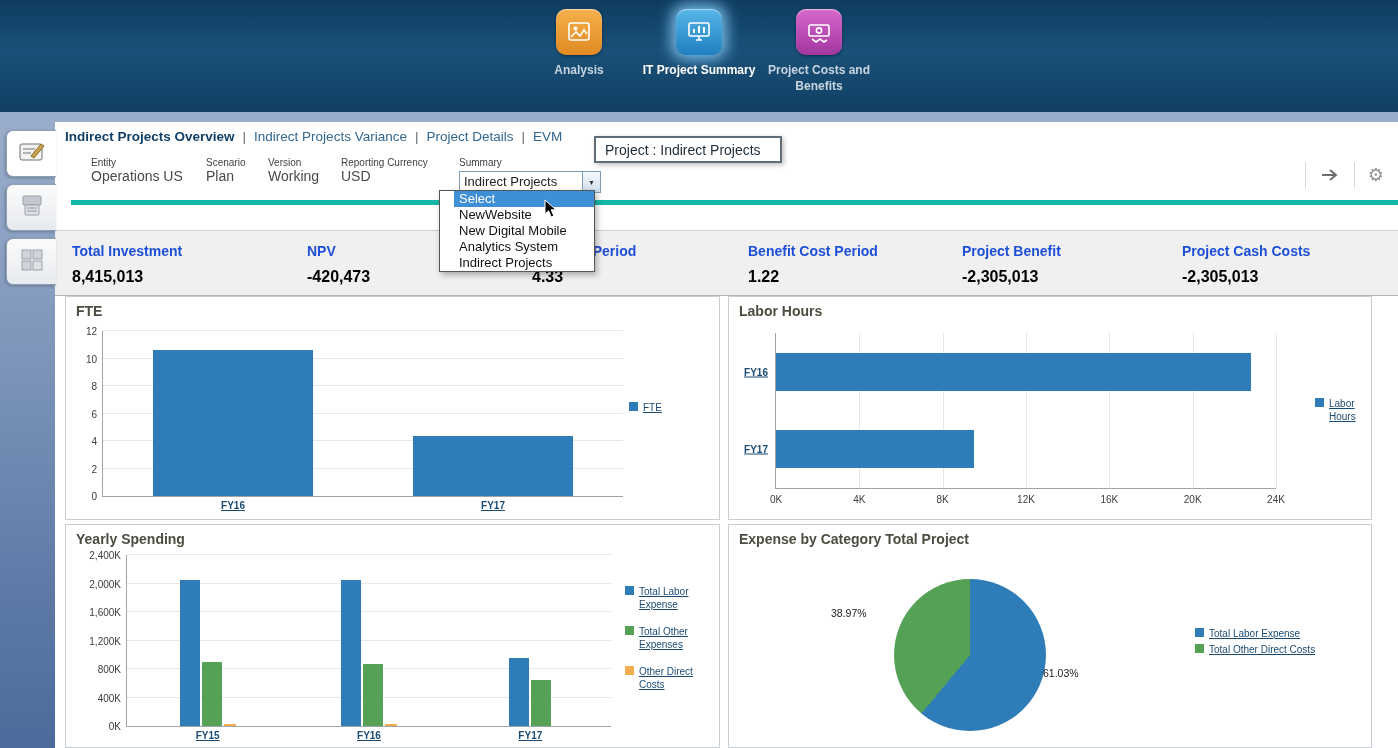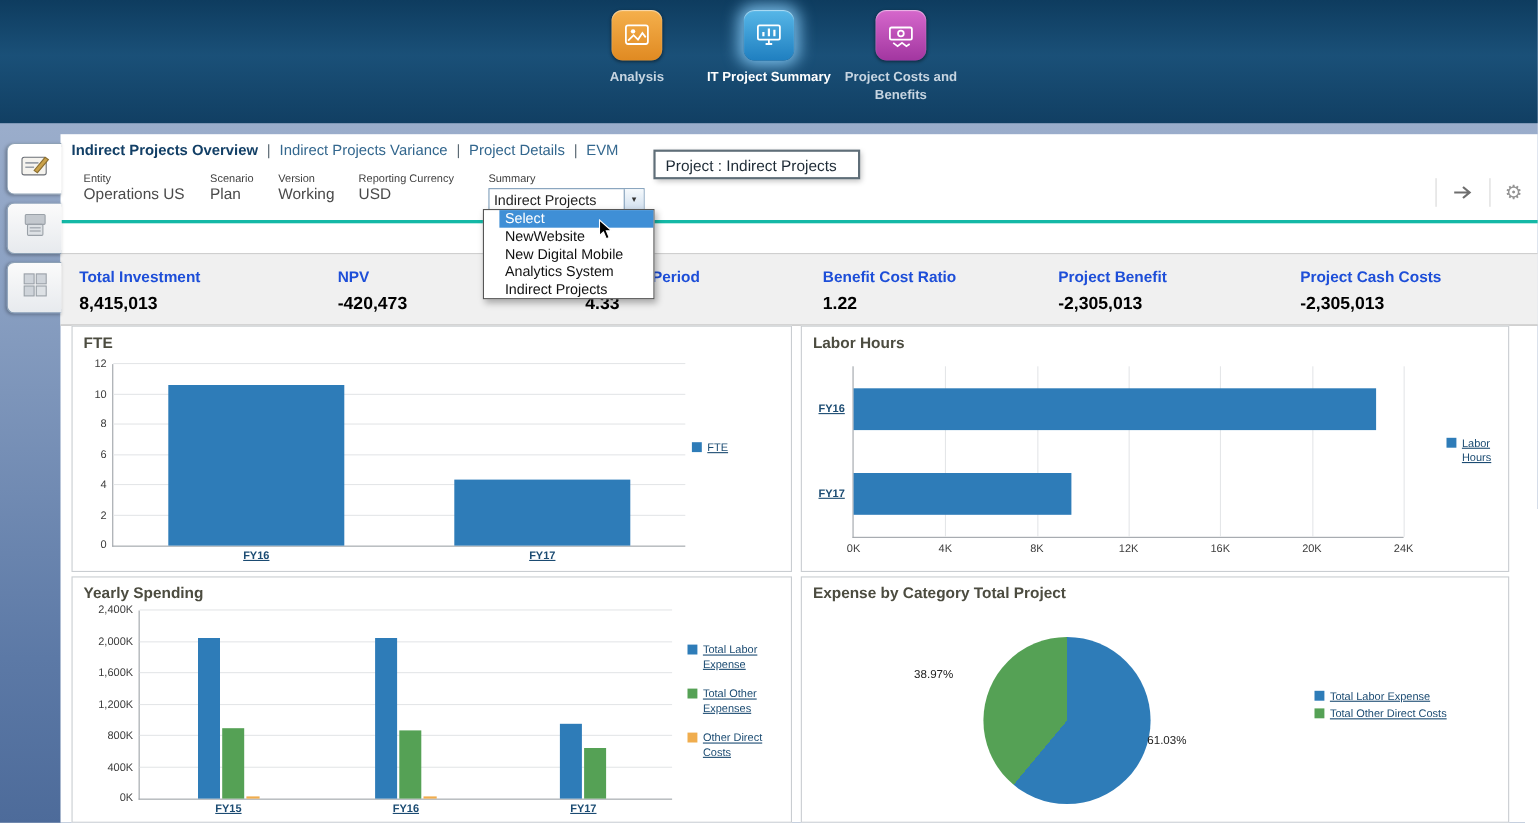--- a/index.html
+++ b/index.html
@@ -28,21 +28,21 @@
   .side-tab.active{background:#ffffff;}
 
   
   .panel{position:absolute;left:55px;top:122px;right:0;bottom:0;background:#ffffff;}
 
   .nav-tabs{position:absolute;left:10px;top:0;height:28px;display:flex;align-items:center;gap:8px;font-size:13.5px;}
   .nav-tab{color:#33678e;cursor:pointer;white-space:nowrap;}
   .nav-tab.active{color:#123f66;font-weight:bold;}
   .tab-sep{color:#5c6a74;}
 
-  .pov-bar{position:absolute;left:1px;right:0;top:28px;height:50px;border-bottom:3px solid #14b8a6;}
+  .pov-bar{position:absolute;left:16px;right:0;top:28px;height:50px;border-bottom:5px solid #14b8a6;}
   .pov-fields{position:absolute;left:20px;top:7px;display:flex;}
   .pov-field:nth-child(1){width:115px;}
   .pov-field:nth-child(2){width:62px;}
   .pov-field:nth-child(3){width:73px;}
   .pov-field:nth-child(4){width:118px;}
   .pov-label{font-size:10px;color:#3f3f3f;white-space:nowrap;}
   .pov-value{font-size:14px;color:#4a4a4a;margin-top:0;white-space:nowrap;cursor:pointer;}
   .pov-project{position:absolute;left:388px;top:7px;}
   .select{margin-top:3px;width:142px;height:22px;border:1px solid #7f9db9;background:#fff;display:flex;align-items:stretch;box-sizing:border-box;cursor:pointer;}
   .select-value{flex:1;font-size:13px;color:#222;padding:2px 4px 0 4px;white-space:nowrap;overflow:hidden;}
@@ -225,21 +225,21 @@
         </div>
         <div class="kpi" style="left: 252px;">
           <div class="kpi-label">NPV</div>
           <div class="kpi-value">-420,473</div>
         </div>
         <div class="kpi" style="left: 477px;">
           <div class="kpi-label">Payback Period</div>
           <div class="kpi-value">4.33</div>
         </div>
         <div class="kpi" style="left: 693px;">
-          <div class="kpi-label">Benefit Cost Ratio</div>
+          <div class="kpi-label">Benefit Cost Period</div>
           <div class="kpi-value">1.22</div>
         </div>
         <div class="kpi" style="left: 907px;">
           <div class="kpi-label">Project Benefit</div>
           <div class="kpi-value">-2,305,013</div>
         </div>
         <div class="kpi" style="left: 1127px;">
           <div class="kpi-label">Project Cash Costs</div>
           <div class="kpi-value">-2,305,013</div>
         </div>

